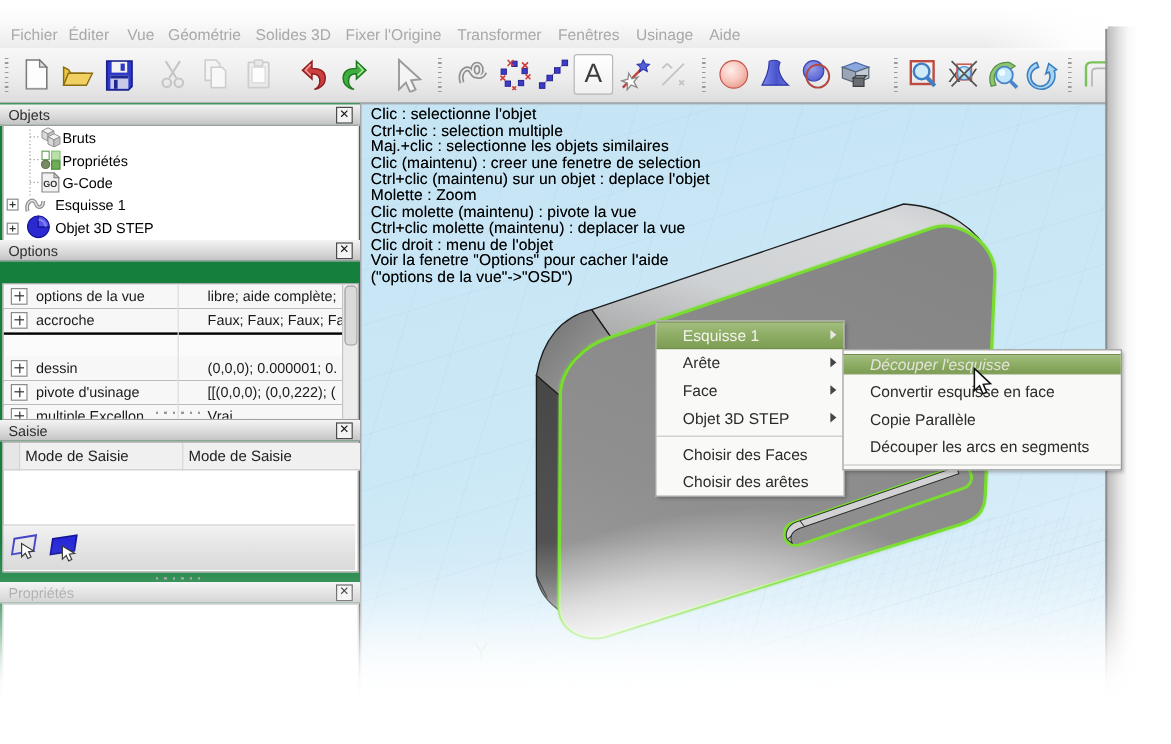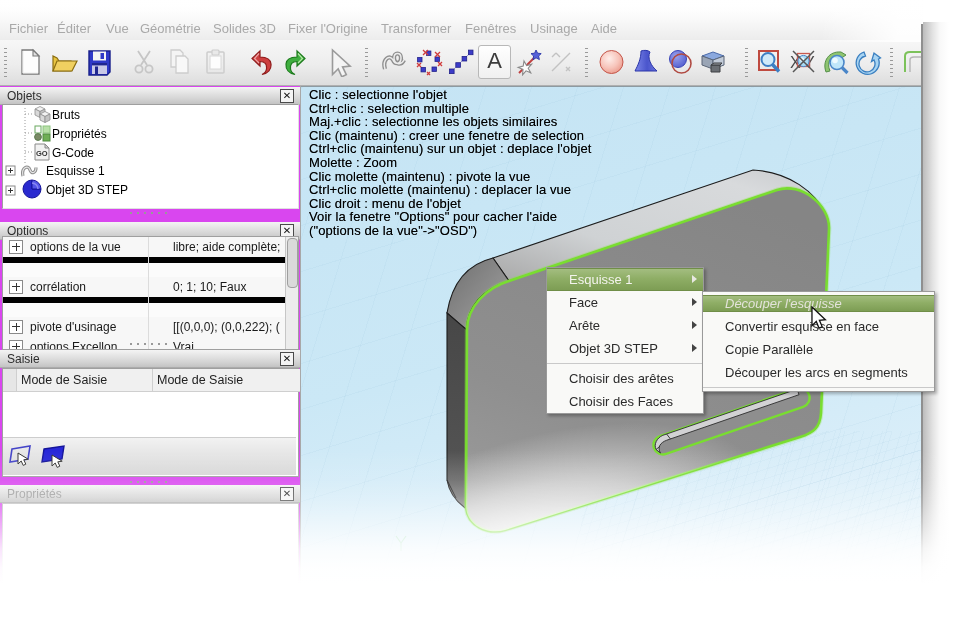--- a/index.html
+++ b/index.html
@@ -11,21 +11,21 @@
 #menubar span{position:absolute;top:21px;font-size:13px;color:#a9a9a9;}
 
 #toolbar{position:absolute;left:0;top:40px;width:923px;height:46px;
   background:linear-gradient(#f7f7f7 0%,#ededed 55%,#dddddd 100%);
   border-bottom:1px solid #b0b0b0;box-sizing:border-box;}
 .grip{position:absolute;top:6px;height:34px;width:5px;
   background-image:repeating-linear-gradient(#9a9a9a 0 1px,transparent 1px 4px);
   background-size:3px 100%;background-repeat:no-repeat;background-position:1px 2px;}
 .tbi{position:absolute;top:8px;}
 
-#panels{position:absolute;left:0;top:86px;width:301px;height:534px;background:#d946ef;
+#panels{position:absolute;left:0;top:86px;width:301px;height:534px;background:#15803d;
   border-right:1px solid #a8a8a8;box-sizing:border-box;}
 .phdr{position:absolute;left:0;width:300px;height:17px;
   background:linear-gradient(#f4f4f4,#d4d4d4 70%,#c3c3c3);border-bottom:1px solid #ababab;}
 .phdr .t{position:absolute;left:7px;top:2px;font-size:12px;color:#2e2e2e;}
 .phdr .x{position:absolute;right:6px;top:2px;width:12px;height:12px;border:1px solid #4a4a4a;
   background:#f4f4f4;font-size:10px;line-height:11px;text-align:center;color:#111;}
 .dots{position:absolute;left:130px;width:40px;height:4px;
   background-image:repeating-linear-gradient(90deg,#999 0 2px,transparent 2px 7px);
   background-size:37px 2px;background-repeat:no-repeat;background-position:0 1px;}
 
@@ -47,21 +47,21 @@
   border-top:1px solid #708e48;border-bottom:1px solid #708e48;height:21px;line-height:21px;}
 .msep{height:1px;background:#c9c9c9;margin:3px 0;}
 
 #shadowR{position:absolute;left:923px;top:22px;width:26px;height:598px;
   background:linear-gradient(90deg,rgba(70,70,70,.36),rgba(100,100,100,.18) 38%,rgba(140,140,140,.06) 65%,rgba(160,160,160,0));}
 #fadeB{position:absolute;left:0;top:450px;width:976px;height:170px;z-index:60;
   background:linear-gradient(rgba(255,255,255,0) 0%,rgba(255,255,255,.12) 18%,rgba(255,255,255,.3) 31%,rgba(255,255,255,.6) 46%,rgba(255,255,255,.85) 58%,rgba(255,255,255,.97) 69%,#fff 79%,#fff 100%);}
 #fadeT{position:absolute;left:0;top:0;width:976px;height:16px;z-index:60;
   background:linear-gradient(rgba(255,255,255,.95),rgba(255,255,255,0));}
 .abs{position:absolute;}
-.orow{position:absolute;left:0;width:282px;height:20px;border-bottom:6px solid #000000;background:#f7f7f7;}
+.orow{position:absolute;left:0;width:282px;height:20px;border-bottom:2px solid #000000;background:#f7f7f7;}
 .orow .pl{position:absolute;left:6px;top:3px;width:12px;height:12px;border:1px solid #8a8a8a;background:#fff;}
 .orow .pl::before{content:"";position:absolute;left:2px;top:5px;width:8px;height:1px;background:#333;}
 .orow .pl::after{content:"";position:absolute;left:5.5px;top:1.5px;width:1px;height:8px;background:#333;}
 .orow .k{position:absolute;left:27px;top:3px;}
 .orow .v{position:absolute;left:154px;top:3px;white-space:nowrap;padding-left:16px;}
 </style></head>
 <body>
 <div id="stage">
 <div id="win">
   <div id="menubar">
@@ -297,43 +297,48 @@
         <path d="M3 15 C1 7 8 3 10 9 C11.5 13.5 16 12 16 6.5" fill="none" stroke="#e8e8e8" stroke-width="1.1"></path>
       </svg>
       <svg class="abs" style="left:19px;top:75px" width="24" height="20" viewBox="0 0 24 20">
         <path d="M11 1 a9 9 0 1 0 9 9 l-9 0 z" fill="#2a2ad0" stroke="#15159a"></path>
         <path d="M11 1 a9 9 0 0 1 9 9 l-9 0 z" fill="#5555e8" stroke="#15159a"></path>
         <path d="M11 4 a6 6 0 0 1 6 6" fill="none" stroke="#8888f0" stroke-width="1.5"></path>
       </svg>
     </div>
     <div class="dots" style="top:125px"></div>
 
-    <div class="phdr" style="top:136px">
+    <div class="phdr" style="top:114px">
           <span class="t">Options</span>
           <span class="x">✕</span>
         </div>
     <div id="opttbl" class="abs" style="left:2px;top:150px;width:295px;height:112px;background:#fbfbfb;border:1px solid #9f9f9f;overflow:hidden;font-size:12px;color:#1a1a1a;">
       <div class="orow" style="top:0">
             <span class="pl"></span>
             <span class="k">options de la vue</span>
             <span class="v">libre; aide complète;</span>
           </div>
-      <div class="orow" style="top:40px">
+      <div class="orow" style="top:20px">
             <span class="pl"></span>
-            <span class="k">corrélation</span>
-            <span class="v">0; 1; 10; Faux</span>
+            <span class="k">accroche</span>
+            <span class="v">Faux; Faux; Faux; Fau</span>
+          </div>
+      <div class="orow" style="top:60px">
+            <span class="pl"></span>
+            <span class="k">dessin</span>
+            <span class="v">(0,0,0); 0.000001; 0.</span>
           </div>
       <div class="orow" style="top:80px">
             <span class="pl"></span>
             <span class="k">pivote d'usinage</span>
             <span class="v">[[(0,0,0); (0,0,222); (</span>
           </div>
       <div class="orow" style="top:100px">
             <span class="pl"></span>
-            <span class="k">options Excellon</span>
+            <span class="k">multiple Excellon</span>
             <span class="v">Vrai</span>
           </div>
       <div class="abs" style="left:145px;top:0;width:1px;height:112px;background:#dcdcdc"></div>
       <div class="abs" style="right:0;top:0;width:12px;height:112px;background:#ececec;border-left:1px solid #c6c6c6">
         <div class="abs" style="left:1px;top:1px;width:9px;height:48px;background:#dadada;border:1px solid #9f9f9f;border-radius:4px"></div>
       </div>
     </div>
     <div class="dots" style="top:256px"></div>
 
     <div class="phdr" style="top:264px">
@@ -416,26 +421,26 @@
   <g transform="translate(663,445) rotate(-19)">
     <path d="M0,-9.5 L145,-9.5 A9.5 9.5 0 0 1 145,9.5 L0,9.5 A9.5 9.5 0 0 1 0,-9.5 Z" fill="#8e8e8e" stroke="#79dd30" stroke-width="2.4"></path>
     <path d="M145,-9.2 L3,-9.2 C-3.5,-8.8 -8.8,-3.5 -8,2 L-5,6.8 C-6.5,0.5 -2,-3.2 5,-3.3 L145,-3.3 Z" fill="#d2d2d4" stroke="#2a2a2a" stroke-width="0.8"></path>
     <path d="M7,-9.2 L9,-3.3 M-8,2 L-3.4,0.2" stroke="#2a2a2a" stroke-width="0.8"></path>
   </g>
 
   <path d="M396,536 l5 7 5-7 M401,543 l0 8" stroke="#49c24e" stroke-width="1.1" fill="none" opacity="0.4"></path>
 </svg>
 <div class="menu" id="menu1" style="left:546px;top:267px;width:156px;">
   <div class="mi hl">Esquisse 1<span class="ar" style="border-left-color:#e8e8e2;top:6px"></span></div>
+  <div class="mi">Arête<span class="ar"></span></div>
   <div class="mi">Face<span class="ar"></span></div>
-  <div class="mi">Arête<span class="ar"></span></div>
   <div class="mi">Objet 3D STEP<span class="ar"></span></div>
   <div class="msep"></div>
+  <div class="mi">Choisir des Faces</div>
   <div class="mi">Choisir des arêtes</div>
-  <div class="mi">Choisir des Faces</div>
 </div>
 <div class="menu" id="menu2" style="left:702px;top:291px;width:231px;">
   <div class="mi hl" style="color:#e3e3da;height:15px;line-height:15px;margin:3px 0;font-style:italic;">Découper l'esquisse</div>
   <div class="mi">Convertir esquisse en face</div>
   <div class="mi">Copie Parallèle</div>
   <div class="mi">Découper les arcs en segments</div>
   <div class="msep"></div>
 </div>
 <svg id="cursor" class="abs" style="left:806px;top:306px;z-index:50" width="25" height="28" viewBox="0 0 26 30">
   <path d="M6 1 L6 21 L10.6 16.6 L13.6 23.8 L17 22.3 L14 15.3 L20.4 14.7 Z" fill="#fff" stroke="#111" stroke-width="1.4"></path>

